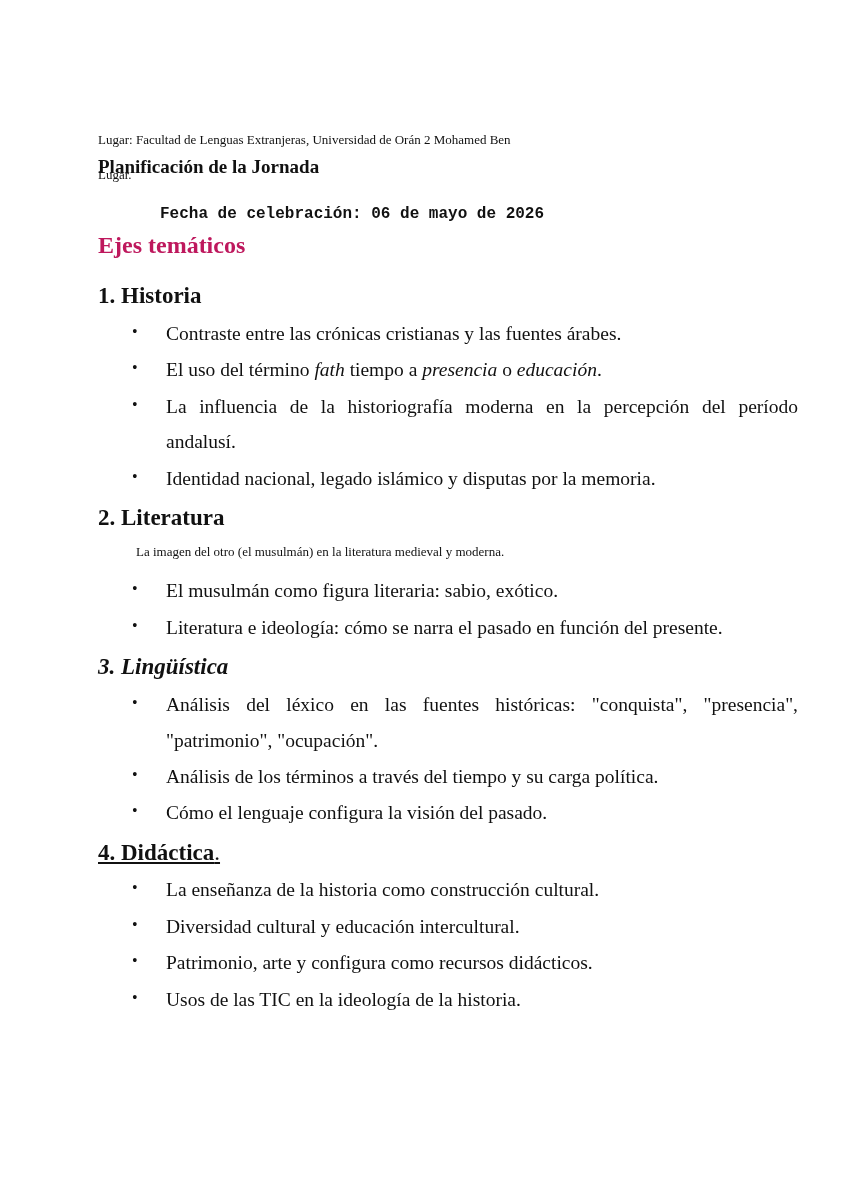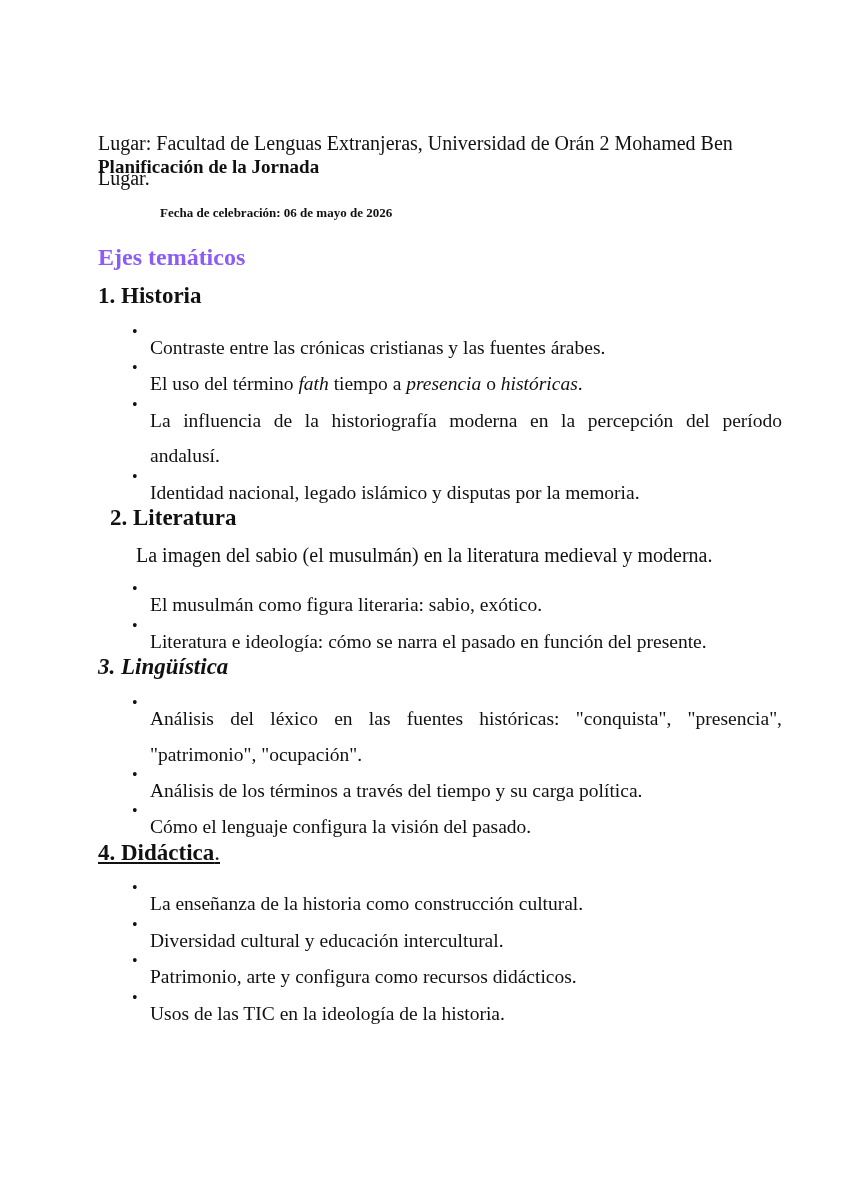--- a/index.html
+++ b/index.html
@@ -1,67 +1,67 @@
 <!DOCTYPE html>
 <html><head>
 <meta charset="utf-8">
 <style>
   html, body { margin: 0; padding: 0; background: #ffffff; }
   body { width: 843px; height: 1190px; position: relative; overflow: hidden;
          font-family: "Liberation Serif", "DejaVu Serif", serif; color: #111111; }
   .page { position: absolute; left: 98px; top: 0; width: 696px; }
   .abs { position: absolute; white-space: nowrap; }
   .title { font-weight: bold; font-size: 19px; }
-  .body { font-size: 20px; }
-  .fecha { font-weight: bold; font-size: 13px; }
+  .body { font-size: 13px; }
+  .fecha { font-weight: bold; font-size: 16px; font-family: Liberation Mono, monospace; }
   .ejes { font-weight: bold; font-size: 24px; color: #cc1a1a; }
   .h { font-weight: bold; font-size: 23px; }
   .h .dot { font-weight: normal; }
   .li { position: absolute; left: 0; width: 696px; font-size: 19.5px; }
   .li .bullet { position: absolute; left: 34px; top: 0; font-size: 16px; }
-  .li .txt { position: absolute; left: 52px; width: 632px; white-space: nowrap; margin-top: 14px; }
+  .li .txt { position: absolute; left: 68px; width: 632px; white-space: nowrap; }
   .li .txt.just { text-align: justify; text-align-last: justify; white-space: normal; }
   em { font-style: italic; }
 </style>
 </head>
 <body>
 
 <div class="page">
 
   <div class="abs title" style="top:116px;margin-top:40px;">Planificación de la Jornada</div>
   <div class="abs body" style="top:132px;">Lugar: Facultad de Lenguas Extranjeras, Universidad de Orán 2 Mohamed Ben</div>
   <div class="abs body" style="top:167px;">Lugar.</div>
   <div class="abs fecha" style="top:205px; left:62px;">Fecha de celebración: 06 de mayo de 2026</div>
 
-  <div class="abs ejes" style="top: 244px; color: #8b5cf6;">Ejes temáticos</div>
+  <div class="abs ejes" style="top: 232px; color: #be185d;">Ejes temáticos</div>
 
   <div class="abs h" style="top:283px;">1. Historia</div>
 
   <div class="li" style="top:323px;">
     <span class="bullet">•</span>
     <span class="txt">Contraste entre las crónicas cristianas y las fuentes árabes.</span>
   </div>
   <div class="li" style="top:359px;">
     <span class="bullet">•</span>
-    <span class="txt"><span>El uso del término </span><em>fath</em><span> tiempo a </span><em>presencia</em><span> o </span><em>históricas</em><span>.</span></span>
+    <span class="txt"><span>El uso del término </span><em>fath</em><span> tiempo a </span><em>presencia</em><span> o </span><em>educación</em><span>.</span></span>
   </div>
   <div class="li" style="top:396px;">
     <span class="bullet">•</span>
     <span class="txt just">La influencia de la historiografía moderna en la percepción del período</span>
   </div>
   <div class="li" style="top:431px;">
     <span class="txt">andalusí.</span>
   </div>
   <div class="li" style="top:468px;">
     <span class="bullet">•</span>
     <span class="txt">Identidad nacional, legado islámico y disputas por la memoria.</span>
   </div>
 
-  <div class="abs h" style="top:505px;margin-left:12px;">2. Literatura</div>
-  <div class="abs body" style="top:544px; left:38px;">La imagen del sabio (el musulmán) en la literatura medieval y moderna.</div>
+  <div class="abs h" style="top:505px;">2. Literatura</div>
+  <div class="abs body" style="top:544px; left:38px;">La imagen del otro (el musulmán) en la literatura medieval y moderna.</div>
 
   <div class="li" style="top:580px;">
     <span class="bullet">•</span>
     <span class="txt">El musulmán como figura literaria: sabio, exótico.</span>
   </div>
   <div class="li" style="top:617px;">
     <span class="bullet">•</span>
     <span class="txt">Literatura e ideología: cómo se narra el pasado en función del presente.</span>
   </div>
 

